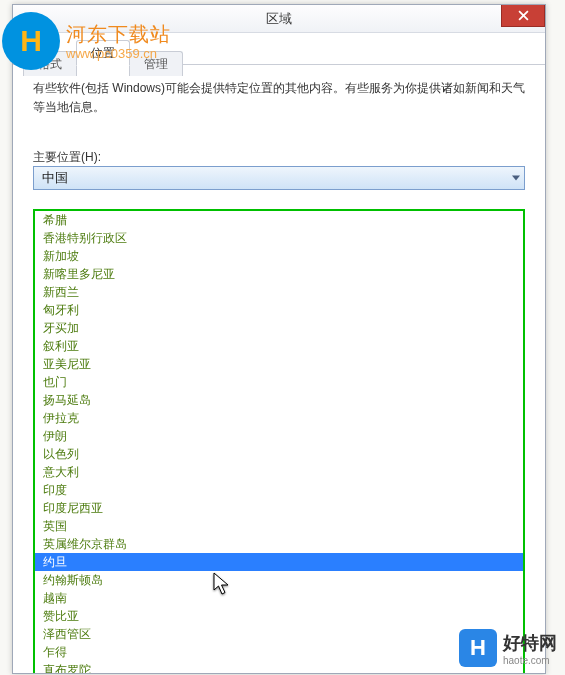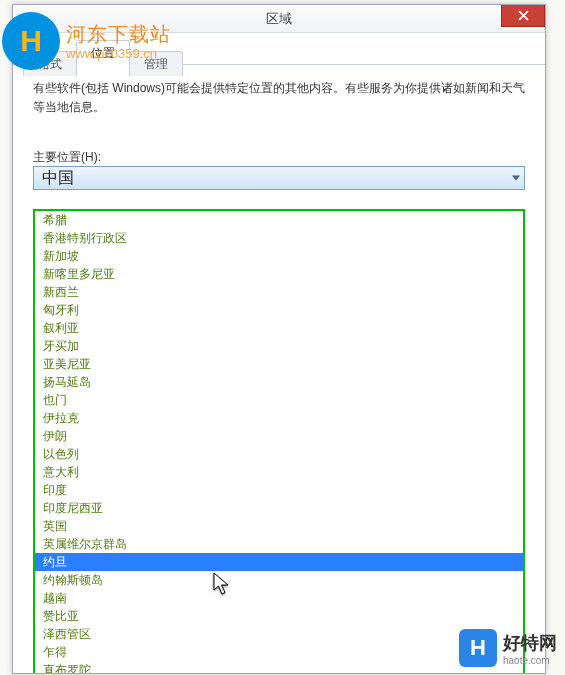--- a/index.html
+++ b/index.html
@@ -73,21 +73,21 @@
   }
   .desc { line-height: 1.6; margin-bottom: 32px; }
   .field-label { margin-bottom: 0; }
   .combo {
     width: 100%;
     height: 24px;
     border: 1px solid #7b9ecd;
     background: linear-gradient(#eef5fc,#cfe3f7);
     display: flex; align-items: center;
     padding: 0 4px 0 8px;
-    font-size: 16px;
+    font-size: 13px;
     color: #202020;
     position: relative;
   }
   .combo .arrow {
     position: absolute; right: 4px; top: 50%; transform: translateY(-50%);
     width: 0; height: 0;
     border-left: 4px solid transparent;
     border-right: 4px solid transparent;
     border-top: 5px solid #4a5f7f;
   }
@@ -192,25 +192,25 @@
   </div>
 
   <div class="dropdown">
     <div class="dropdown-inner" id="dd-list">
         <div class="opt">希腊</div>
         <div class="opt">香港特别行政区</div>
         <div class="opt">新加坡</div>
         <div class="opt">新喀里多尼亚</div>
         <div class="opt">新西兰</div>
         <div class="opt">匈牙利</div>
+        <div class="opt">牙买加</div>
         <div class="opt">叙利亚</div>
-        <div class="opt">牙买加</div>
         <div class="opt">亚美尼亚</div>
+        <div class="opt">也门</div>
         <div class="opt">扬马延岛</div>
-        <div class="opt">也门</div>
         <div class="opt">伊拉克</div>
         <div class="opt">伊朗</div>
         <div class="opt">以色列</div>
         <div class="opt">意大利</div>
         <div class="opt">印度</div>
         <div class="opt">印度尼西亚</div>
         <div class="opt">英国</div>
         <div class="opt">英属维尔京群岛</div>
         <div class="opt sel">约旦</div>
         <div class="opt">约翰斯顿岛</div>

